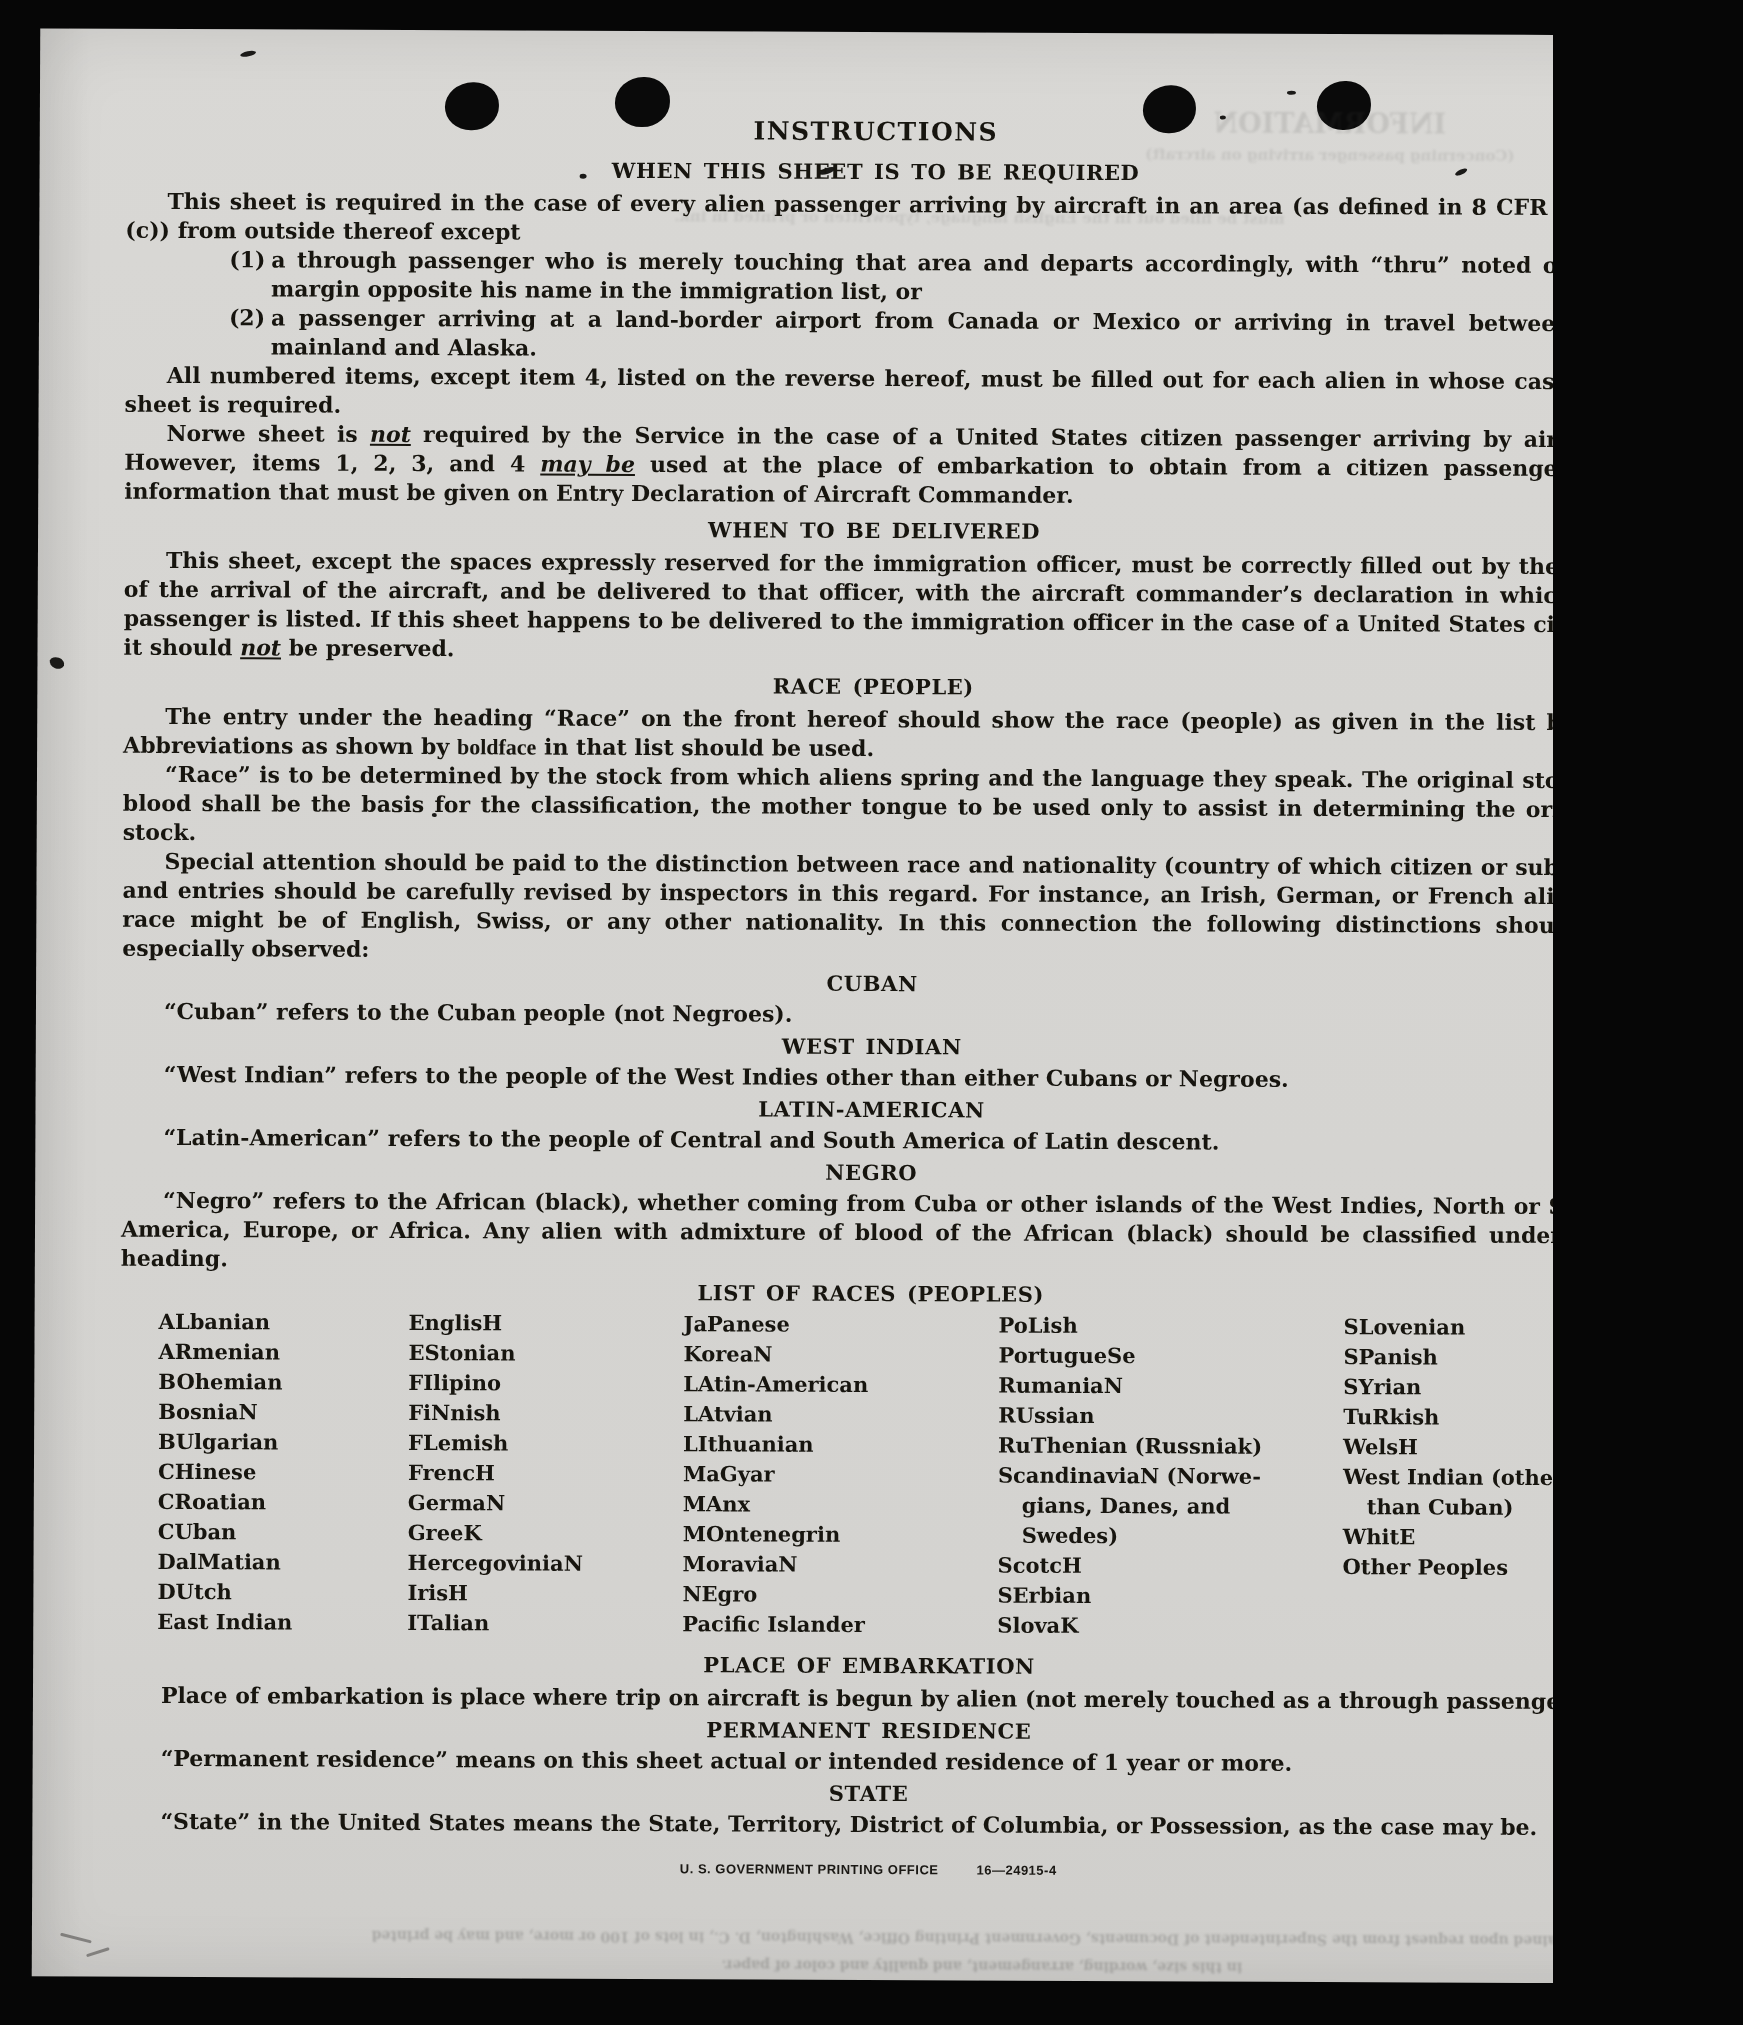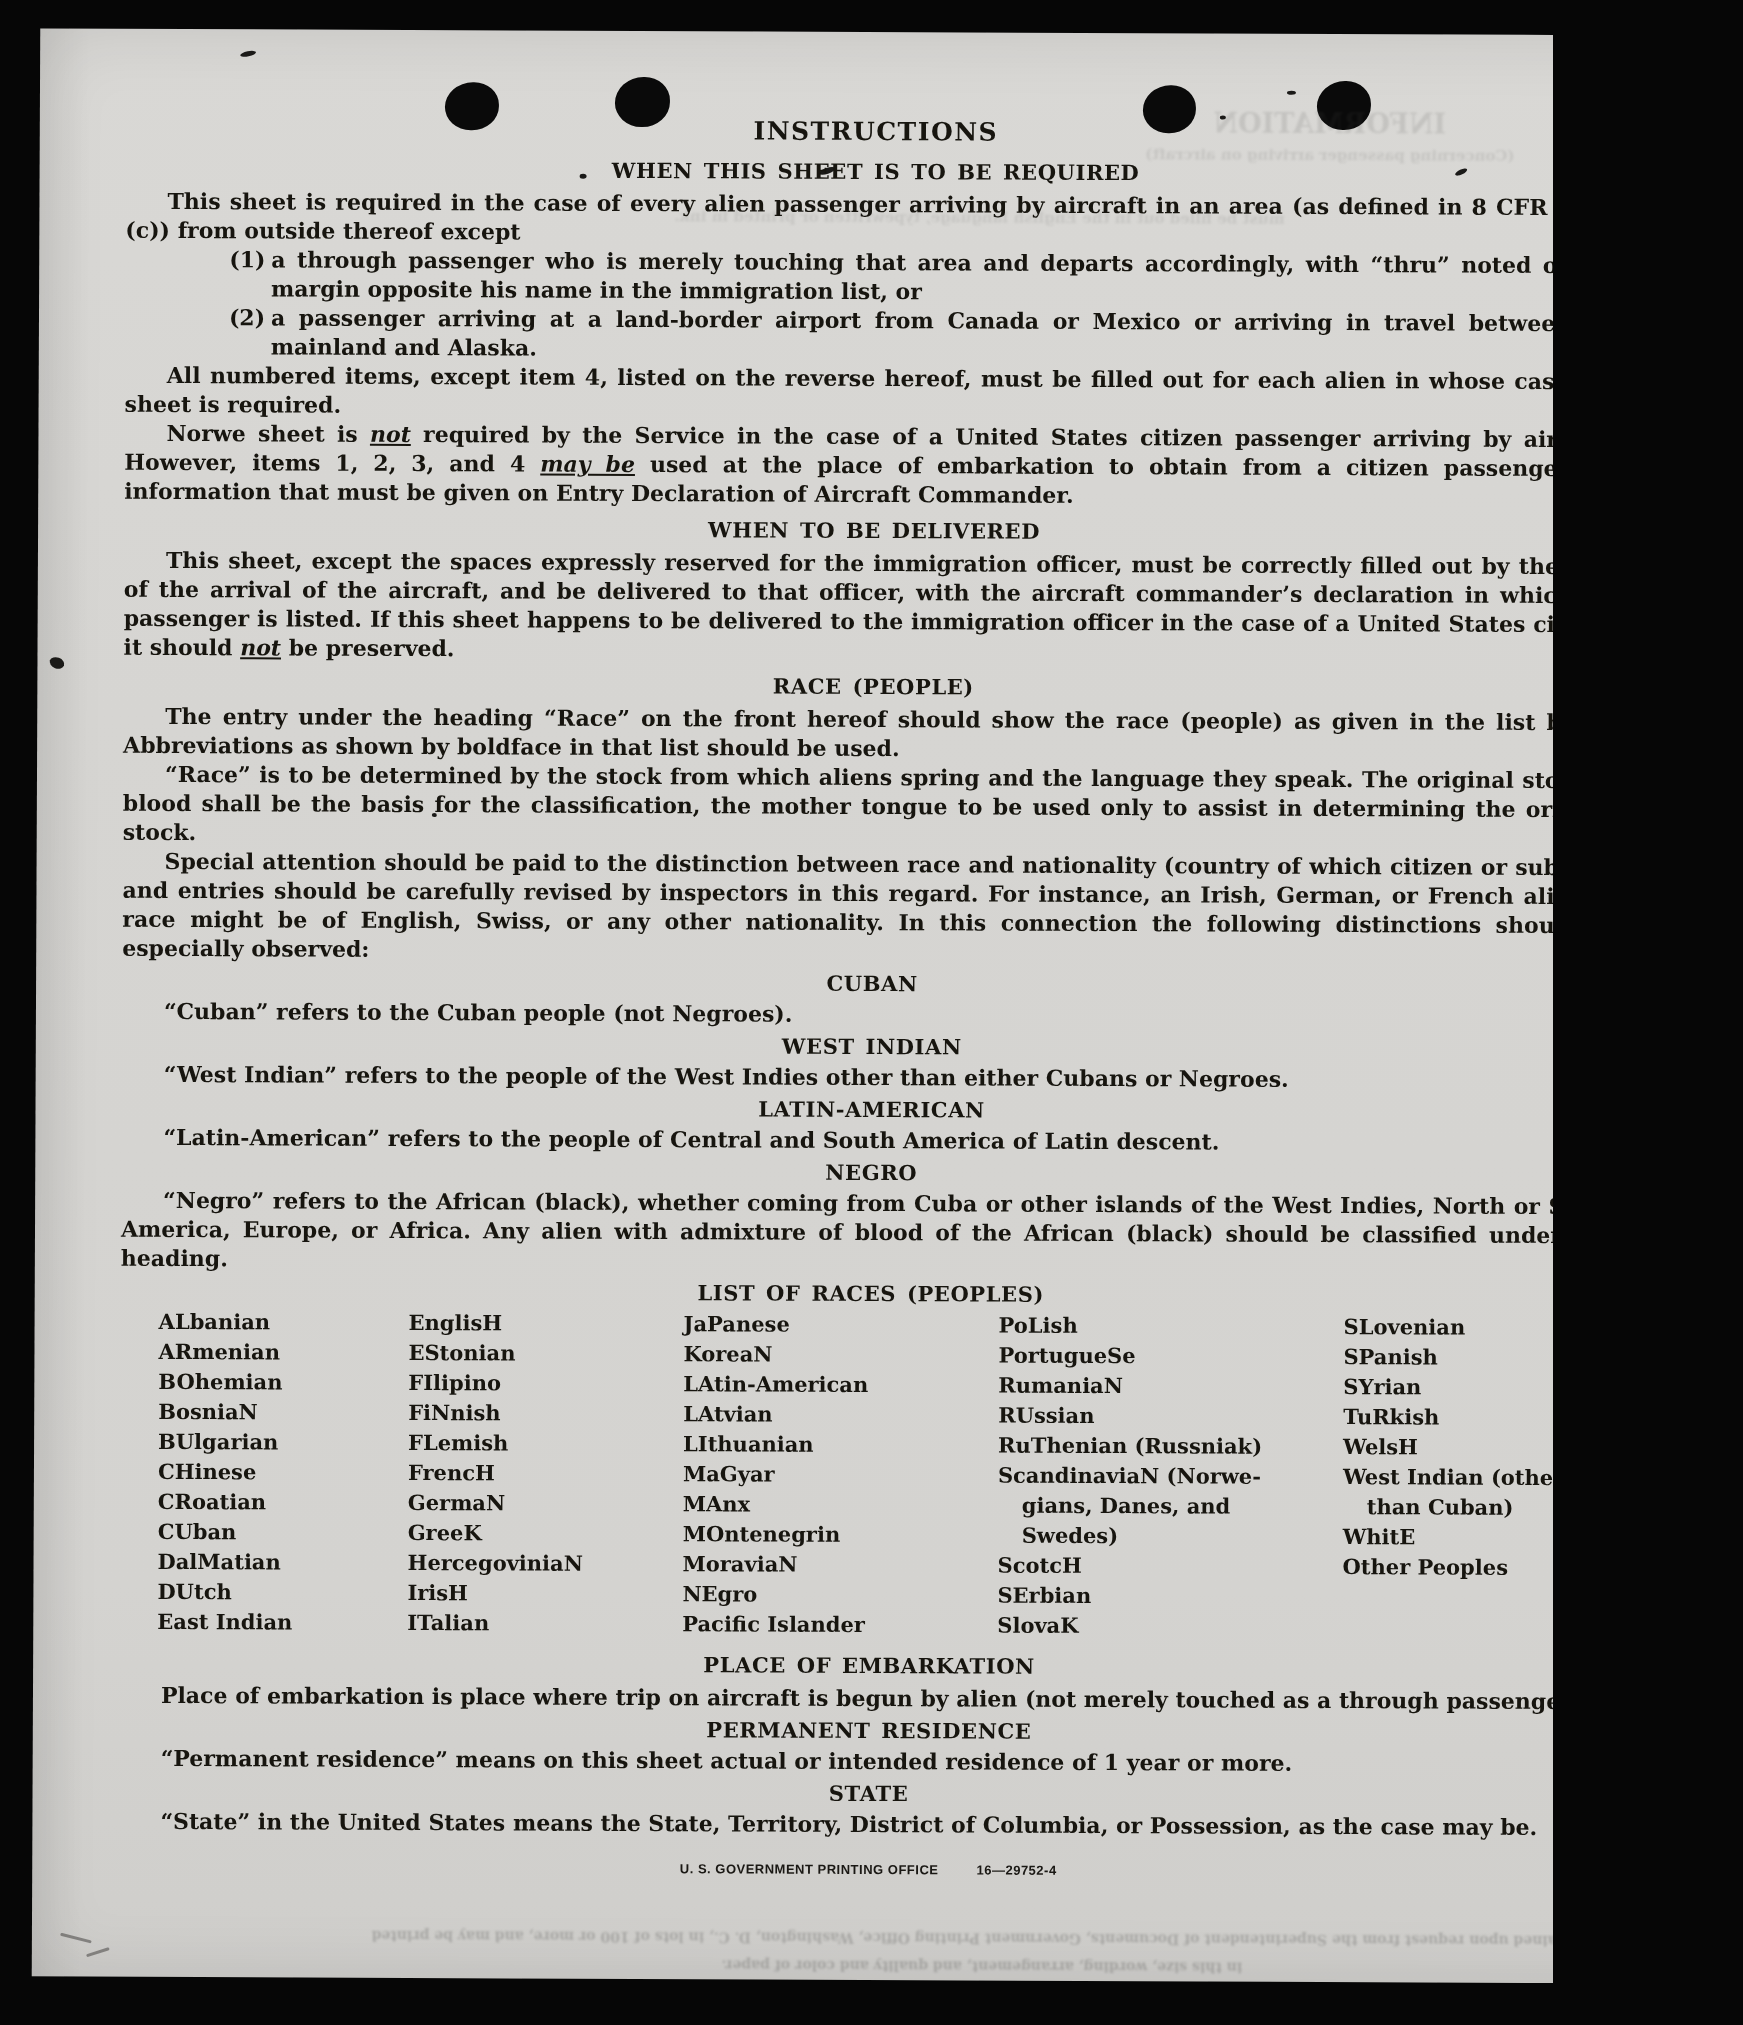--- a/index.html
+++ b/index.html
@@ -14,21 +14,21 @@
   .hole{position:absolute;background:#0a0a0a;border-radius:52% 46% 50% 48%;}
   .content{position:absolute;left:86px;top:86px;width:1500px;color:#17150f;
            font-weight:700;font-size:22px;line-height:29px;}
   .doc-title{font-size:25px;line-height:28px;text-align:center;letter-spacing:1.5px;margin:0 0 14px 0;}
   .h{font-size:21px;line-height:24px;text-align:center;letter-spacing:.6px;word-spacing:3px;margin:10px 0 6px 0;}
   .h.tight{margin-top:6px;margin-bottom:4px;}
   p.body{margin:0;text-align:justify;text-indent:42px;}
   .item{position:relative;padding-left:146px;text-indent:0;text-align:justify;}
   .item .num{position:absolute;left:104px;top:0;}
   em{font-style:italic;text-decoration:underline;}
-  strong{font-weight:900;}
+  strong{font-weight:900;font-family:Liberation Serif, serif;}
   .race-list{position:relative;height:334px;margin-top:2px;}
   .race-col{position:absolute;top:0;font-size:21px;line-height:30px;font-weight:700;}
   .race-col > div{padding-left:24px;text-indent:-24px;}
   .c1{left:38px;width:232px;}
   .c2{left:288px;width:262px;}
   .c3{left:563px;width:300px;}
   .c4{left:878px;width:292px;}
   .c5{left:1223px;width:258px;}
   .footer{margin-top:16px;text-align:center;font-family:"Liberation Sans","DejaVu Sans",sans-serif;
           font-size:13px;font-weight:700;letter-spacing:.5px;color:#1a1814;}
@@ -173,18 +173,18 @@
       <div class="h">PLACE OF EMBARKATION</div>
       <p class="body">Place of embarkation is place where trip on aircraft is begun by alien (not merely touched as a through passenger).</p>
 
       <div class="h tight">PERMANENT RESIDENCE</div>
       <p class="body">“Permanent residence” means on this sheet actual or intended residence of 1 year or more.</p>
 
       <div class="h tight">STATE</div>
       <p class="body">“State” in the United States means the State, Territory, District of Columbia, or Possession, as the case may be.</p>
 
       <div class="footer">
-        <span>U. S. GOVERNMENT PRINTING OFFICE</span><span class="code">16—29752-4</span>
+        <span>U. S. GOVERNMENT PRINTING OFFICE</span><span class="code">16—24915-4</span>
       </div>
 
     </div>
   </div>
 </div>
 
 </body></html>

